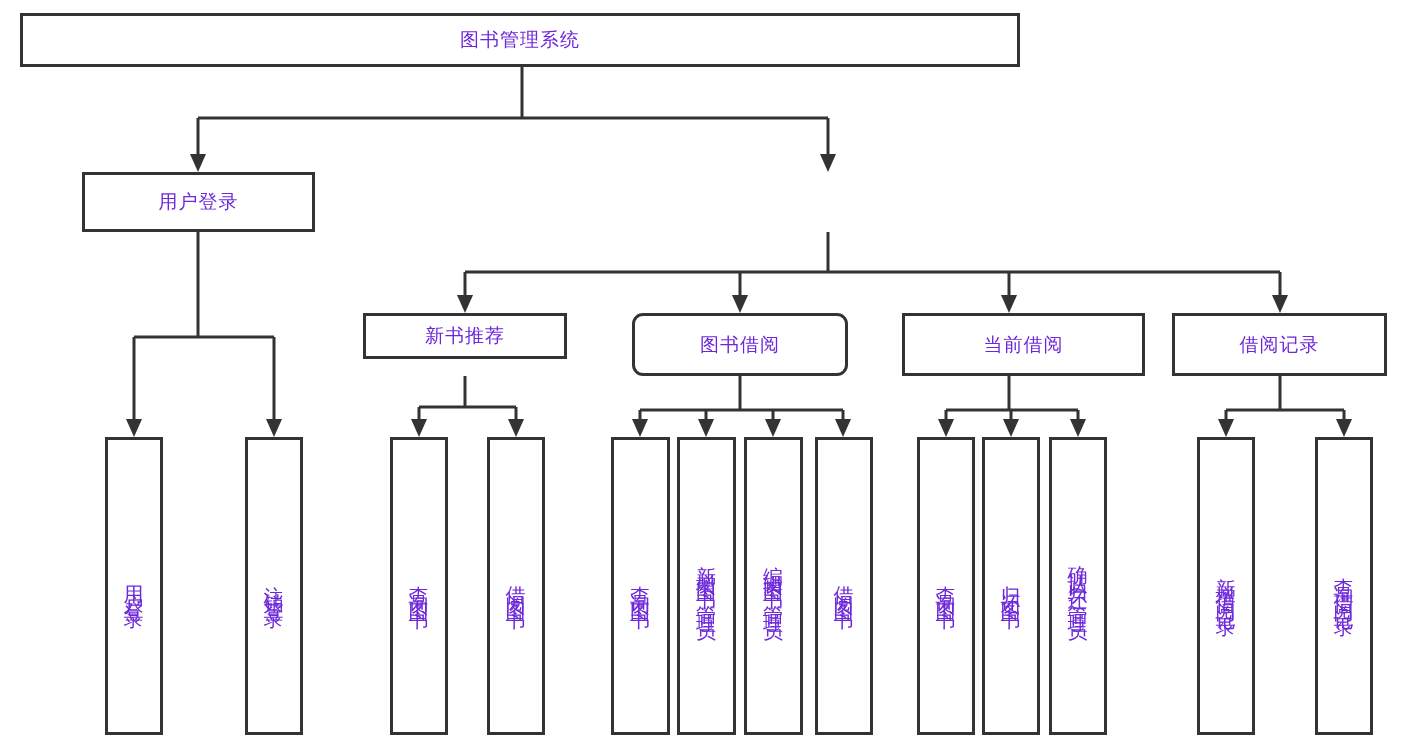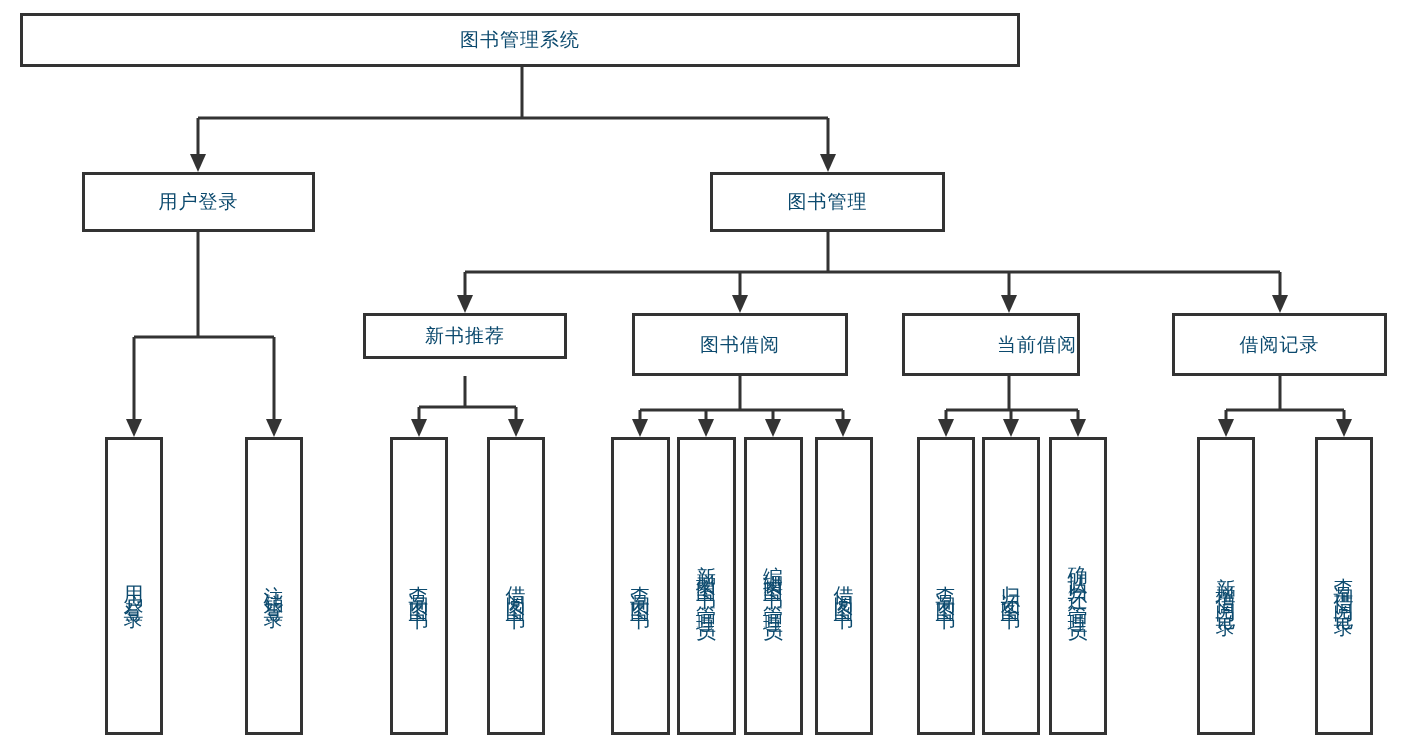--- a/index.html
+++ b/index.html
@@ -14,21 +14,21 @@
   .wire{fill:none;stroke:#333333;stroke-width:3;}
   .head{fill:#333333;stroke:none;}
   .node{
     position:absolute;
     box-sizing:border-box;
     border:3px solid #333333;
     background:#ffffff;
     display:flex;
     align-items:center;
     justify-content:center;
-    color:#0c4a6e;
+    color:#6d28d9;
   }
   .node.h .lbl{
     font-size:19px;
     letter-spacing:1px;
     white-space:nowrap;
   }
   .node.v .lbl{
     writing-mode:vertical-rl;
     text-orientation:mixed;
     font-size:20px;
@@ -85,31 +85,28 @@
     <polygon class="head" points="1344,437 1336,419 1352,419"></polygon>
   </svg>
 
   <div class="node h" style="left:20px;top:13px;width:1000px;height:54px;">
     <span class="lbl">图书管理系统</span>
   </div>
 
   <div class="node h" style="left:82px;top:172px;width:233px;height:60px;">
     <span class="lbl">用户登录</span>
   </div>
-  <div class="node h" style="left:710px;top:172px;width:235px;height:60px;">
-    <span class="lbl">图书管理</span>
-  </div>
 
   <div class="node h" style="left:363px;top:313px;width:204px;height:46px;">
     <span class="lbl">新书推荐</span>
   </div>
-  <div class="node h" style="left:632px;top:313px;width:216px;height:63px;">
+  <div class="node h" style="left:632px;top:313px;width:216px;height:63px;border-radius:11px;">
     <span class="lbl">图书借阅</span>
   </div>
-  <div class="node h" style="left:902px;top:313px;width:178px;height:63px;justify-content:flex-end;">
+  <div class="node h" style="left:902px;top:313px;width:243px;height:63px;">
     <span class="lbl">当前借阅</span>
   </div>
   <div class="node h" style="left:1172px;top:313px;width:215px;height:63px;">
     <span class="lbl">借阅记录</span>
   </div>
 
   <div class="node v" style="left:105px;top:437px;width:58px;height:298px;">
     <span class="lbl">用户登录</span>
   </div>
   <div class="node v" style="left:245px;top:437px;width:58px;height:298px;">

